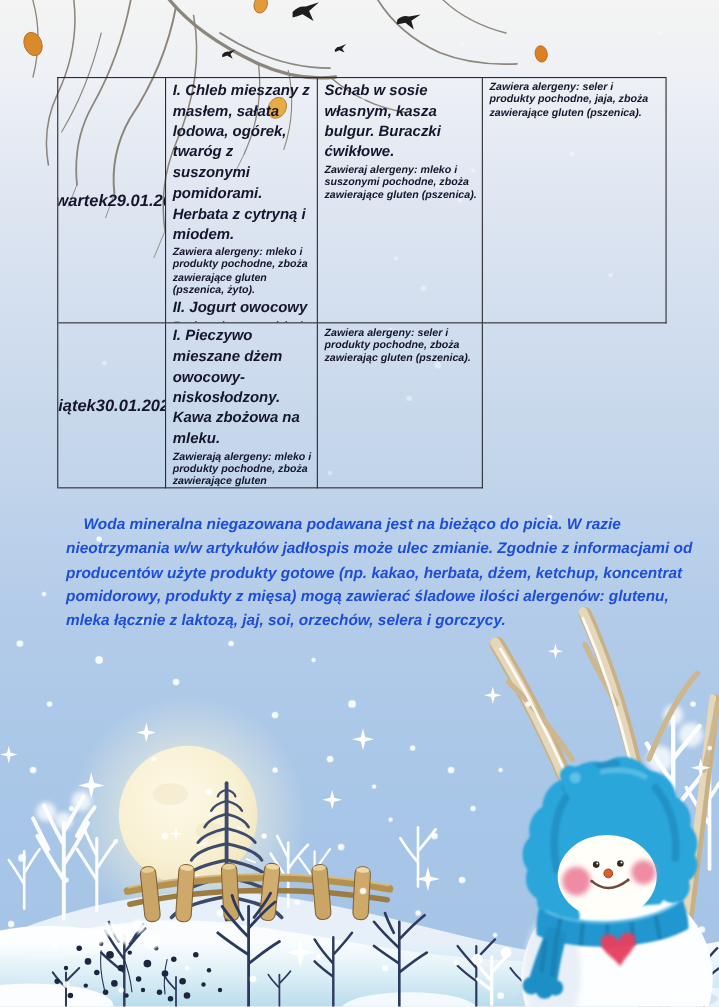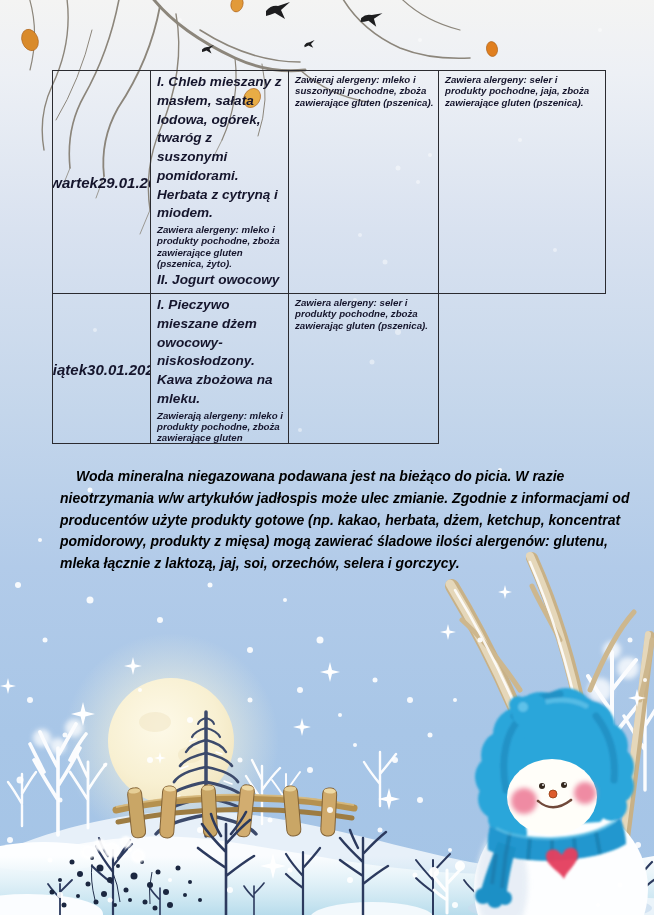--- a/index.html
+++ b/index.html
@@ -18,21 +18,21 @@
     padding:2px 4px 0 6px;overflow:hidden;
   }
   .r0{height:223px;} .r1{height:150px;font-style:italic;}
   .day{display:flex;flex-direction:row;justify-content:center;align-items:center;
        text-align:center;font-size:15px;line-height:1.55;}
   .dish{font-size:13.6px;line-height:1.38;}
   .allerg{font-size:9.7px;line-height:1.17;margin:1px 0 2px 0;}
 
   .footer-note{
     position:absolute;left:60px;top:466px;width:578px;
-    color:#000000;font-style:italic;font-weight:bold;
+    color:#1d4ed8;font-style:italic;font-weight:bold;
     font-size:14px;line-height:1.56;text-indent:16px;
   }
 </style>
 </head>
 <body>
 
 <div class="page">
 
   <svg class="scene" viewBox="0 0 654 915" xmlns="http://www.w3.org/2000/svg">
     <defs>
@@ -431,20 +431,21 @@
       <div>Czwartek</div>
       <div>29.01.2026</div>
     </div>
     <div class="cell r0">
       <div class="dish">I. Chleb mieszany z masłem, sałata lodowa, ogórek, twaróg z suszonymi pomidorami. Herbata z cytryną i miodem.</div>
       <div class="allerg">Zawiera alergeny: mleko i produkty pochodne, zboża zawierające gluten (pszenica, żyto).</div>
       <div class="dish">II. Jogurt owocowy</div>
       <div class="allerg">Zawiera alergeny: mleko i produkty pochodne.</div>
     </div>
     <div class="cell r0">
+      <div class="dish">Schab w sosie własnym, kasza bulgur. Buraczki ćwikłowe.</div>
       <div class="allerg">Zawieraj alergeny: mleko i suszonymi pochodne, zboża zawierające gluten (pszenica).</div>
     </div>
     <div class="cell r0">
       <div class="allerg">Zawiera alergeny: seler i produkty pochodne, jaja, zboża zawierające gluten (pszenica).</div>
     </div>
 
     <div class="cell r1 day">
       <div>Piątek</div>
       <div>30.01.2026</div>
     </div>

